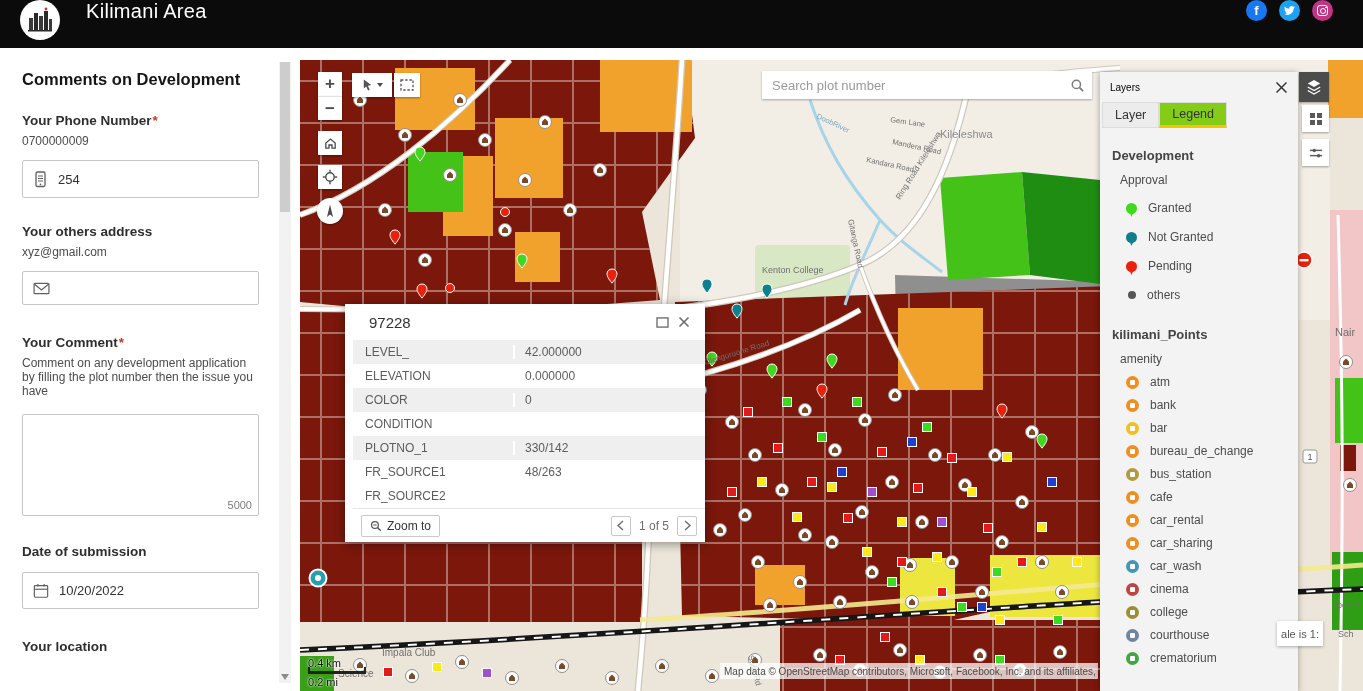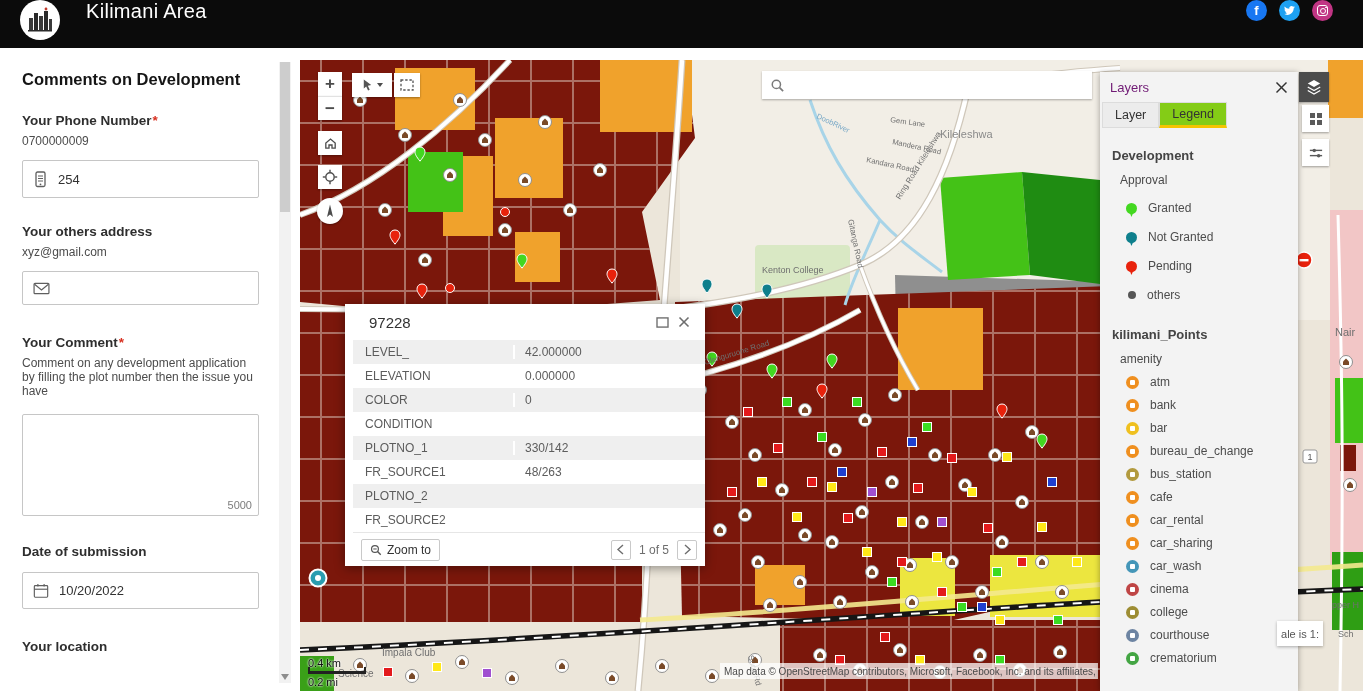--- a/index.html
+++ b/index.html
@@ -88,21 +88,21 @@
     color:#333; display:flex; align-items:center; gap:5px; cursor:pointer; background:#fff; }
   .pager { margin-left:auto; display:flex; align-items:center; }
   .pg-btn { width:20px; height:20px; border:1px solid #c9c9c9; border-radius:2px; display:flex;
     align-items:center; justify-content:center; cursor:pointer; background:#fff; }
   .pg-label { margin:0 8px; font-size:12px; color:#6e6e6e; }
 
   
   .layers-panel { position:absolute; left:800px; top:12px; width:198px; height:619px; background:#f3f3f3;
     box-shadow:0 1px 6px rgba(0,0,0,.35); z-index:25; }
   .lp-head { height:30px; display:flex; align-items:center; padding:0 10px; }
-  .lp-title { font-size:13px; color:#701a75; }
+  .lp-title { font-size:10px; color:#000000; }
   .lp-close { margin-left:auto; cursor:pointer; display:flex; }
   .lp-tabs { display:flex; padding-left:2px; }
   .lp-tab { height:26px; padding:0 12px; display:flex; align-items:center; font-size:12.5px; color:#333;
     background:#ececec; border:1px solid #dcdcdc; cursor:pointer; }
   .lp-tab.active { background:#84cc16; border-bottom:3px solid #f5c400; }
   .lp-body { padding:12px 10px 0 10px; }
   .lp-group-title { font-size:13px; font-weight:700; color:#444; margin:8px 0 0 2px; }
   .lp-group-sub { font-size:12px; color:#4a4a4a; margin:10px 0 2px 10px; }
   .lp-item { display:flex; align-items:center; gap:11px; margin-left:16px; }
   .dev .lp-item { margin-top:13px; height:16px; }
@@ -533,20 +533,21 @@
     </svg>
     <span class="caret"></span>
   </div>
   <div class="map-btn tool-btn2">
     <svg width="14" height="12" viewBox="0 0 14 12">
       <rect x="1" y="1" width="12" height="10" fill="none" stroke="#555" stroke-width="1.3" stroke-dasharray="2.4 1.8"></rect>
     </svg>
   </div>
 
   <div class="searchbox">
+    <input placeholder="Search plot number" style="">
     <span class="search-mag">
       <svg width="15" height="15" viewBox="0 0 16 16">
         <circle cx="6.8" cy="6.8" r="4.4" fill="none" stroke="#7a7a7a" stroke-width="1.6"></circle>
         <line x1="10.2" y1="10.2" x2="14" y2="14" stroke="#7a7a7a" stroke-width="1.8"></line>
       </svg>
     </span>
   </div>
 
   <div class="popup">
     <div class="pp-head">
@@ -581,24 +582,20 @@
           <span class="pp-value"></span>
         </div>
       <div class="pp-row odd">
         <span class="pp-field">PLOTNO_1</span>
           <span class="pp-value">330/142</span>
         </div>
       <div class="pp-row">
         <span class="pp-field">FR_SOURCE1</span>
           <span class="pp-value">48/263</span>
         </div>
-      <div class="pp-row odd">
-        <span class="pp-field">PLOTNO_2</span>
-          <span class="pp-value"></span>
-        </div>
       <div class="pp-row">
         <span class="pp-field">FR_SOURCE2</span>
           <span class="pp-value"></span>
         </div>
     </div>
     <div class="pp-foot">
       <div class="zoomto">
         <svg width="12" height="12" viewBox="0 0 14 14">
           <circle cx="5.8" cy="5.8" r="4" fill="none" stroke="#555" stroke-width="1.4"></circle>
           <line x1="8.8" y1="8.8" x2="12.5" y2="12.5" stroke="#555" stroke-width="1.6"></line>

